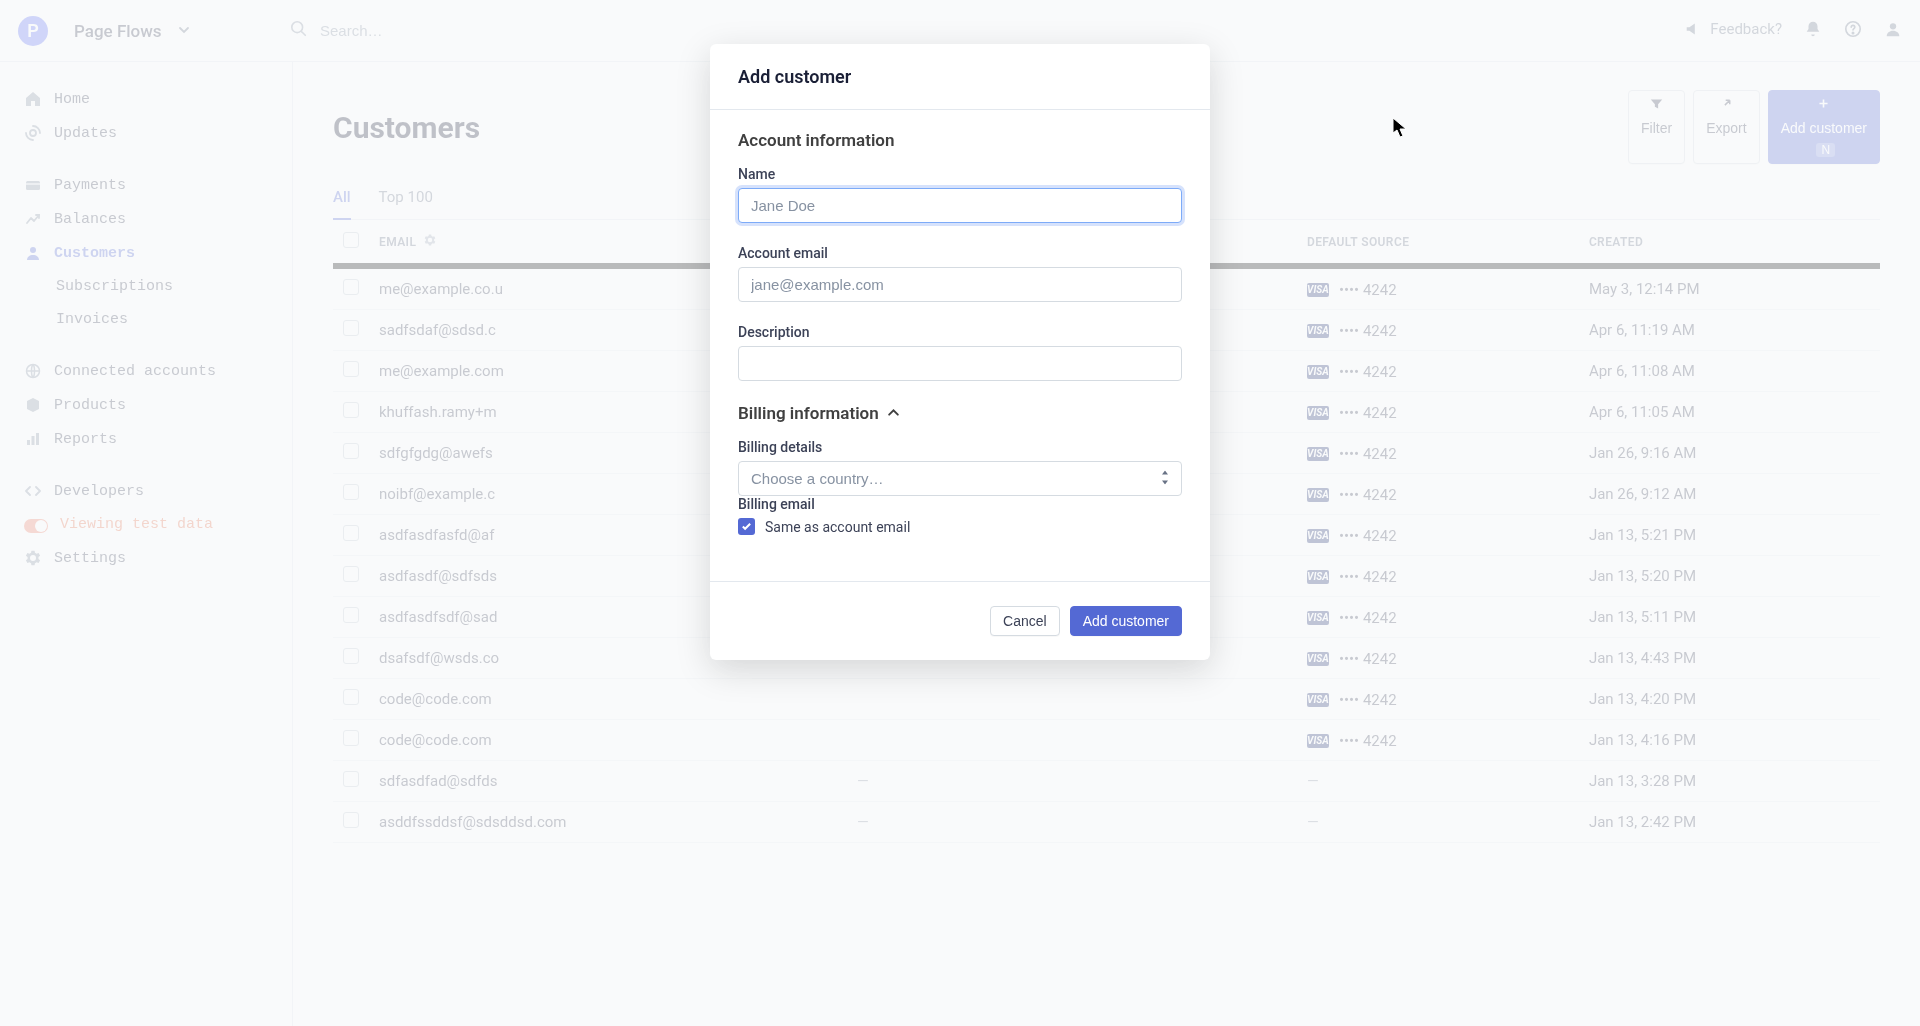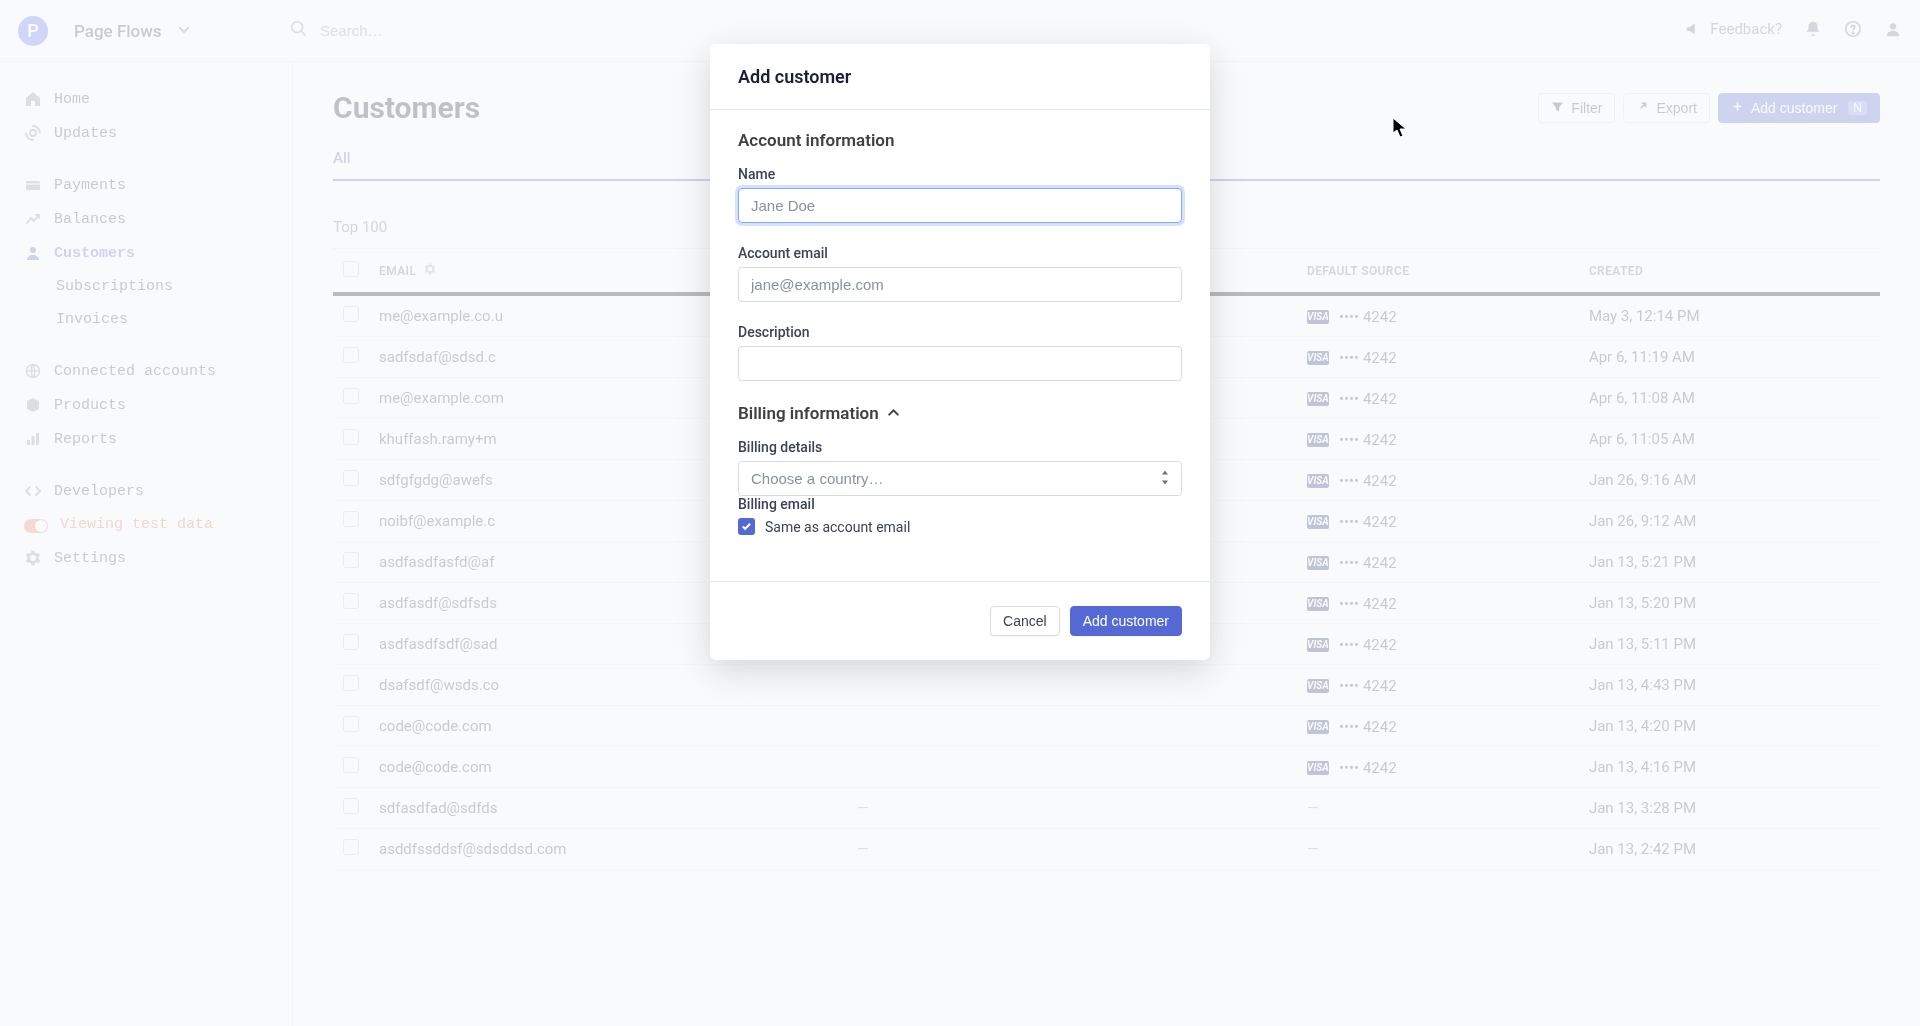--- a/index.html
+++ b/index.html
@@ -27,30 +27,30 @@
 .nav-divider { height: 18px; }
 .toggle { width: 24px; height: 14px; border-radius: 7px; background: #ef7b63; position: relative; display: inline-block; }
 .toggle::after { content: ''; position: absolute; right: 1px; top: 1px; width: 12px; height: 12px; border-radius: 50%; background: #fff; }
 .test-data { color: #e56f4a; font-weight: 500; }
 
 
 .main { position: absolute; top: 62px; left: 293px; right: 0; bottom: 0; padding: 28px 40px; }
 .page-head { display: flex; justify-content: space-between; align-items: center; margin-bottom: 14px; }
 .page-title { font-size: 30px; font-weight: 700; color: #1a1f36; }
 .head-actions { display: flex; gap: 8px; }
-.btn { display: inline-flex; align-items: center; gap: 7px; padding: 6px 12px; border: 1px solid #d5dbe1; border-radius: 4px; background: #fff; font-size: 14px; color: #3c4257; cursor: pointer; box-shadow: 0 1px 1px rgba(0,0,0,0.03); }
+.btn { display: inline-flex; align-items: center; gap: 7px; padding: 6px 12px; border: 1px solid #d5dbe1; border-radius: 4px; background: #fff; font-size: 14px; color: #3c4257; cursor: pointer; box-shadow: 0 1px 1px rgba(0,0,0,0.03); flex-direction: column; }
 .btn-primary { background: #5469d4; color: #fff; border-color: #5469d4; }
 .btn-primary .kbd { background: rgba(255,255,255,0.25); padding: 0 5px; border-radius: 3px; font-size: 12px; margin-left: 4px; }
 
-.tabs { display: flex; gap: 28px; border-bottom: 1px solid #e3e8ee; margin-bottom: 0; flex-direction: column; }
+.tabs { display: flex; gap: 28px; border-bottom: 1px solid #e3e8ee; margin-bottom: 0; }
 .tab { padding: 10px 0 12px; font-size: 15px; color: #697386; cursor: pointer; }
 .tab.active { color: #5469d4; font-weight: 500; border-bottom: 2px solid #5469d4; margin-bottom: -1px; }
 
 table { width: 100%; border-collapse: collapse; }
-th { text-align: left; font-size: 12px; letter-spacing: 0.4px; color: #697386; font-weight: 600; padding: 12px 10px; border-bottom: 4px solid #000000; }
+th { text-align: left; font-size: 12px; letter-spacing: 0.4px; color: #697386; font-weight: 600; padding: 12px 10px; border-bottom: 6px solid #000000; }
 td { padding: 10px 10px; border-bottom: 1px solid #ebeef1; font-size: 15px; color: #3c4257; }
 .chk { width: 24px; }
 .chk-box { width: 16px; height: 16px; border: 1px solid #c1c9d2; border-radius: 3px; display: inline-block; }
 .visa-badge { display: inline-flex; align-items: center; gap: 10px; }
 .visa { width: 22px; height: 14px; background: #1a2b6d; border-radius: 2px; display: inline-flex; align-items: center; justify-content: center; color: #fff; font-size: 10px; font-weight: bold; font-style: italic; }
 .dash { color: #8792a2; }
 
 
 .overlay { position: fixed; inset: 0; background: rgba(247,248,250,0.75); display: flex; align-items: flex-start; justify-content: center; padding-top: 44px; }
 .modal { width: 500px; background: #fff; border-radius: 6px; box-shadow: 0 10px 35px rgba(0,0,0,0.15); overflow: hidden; }

